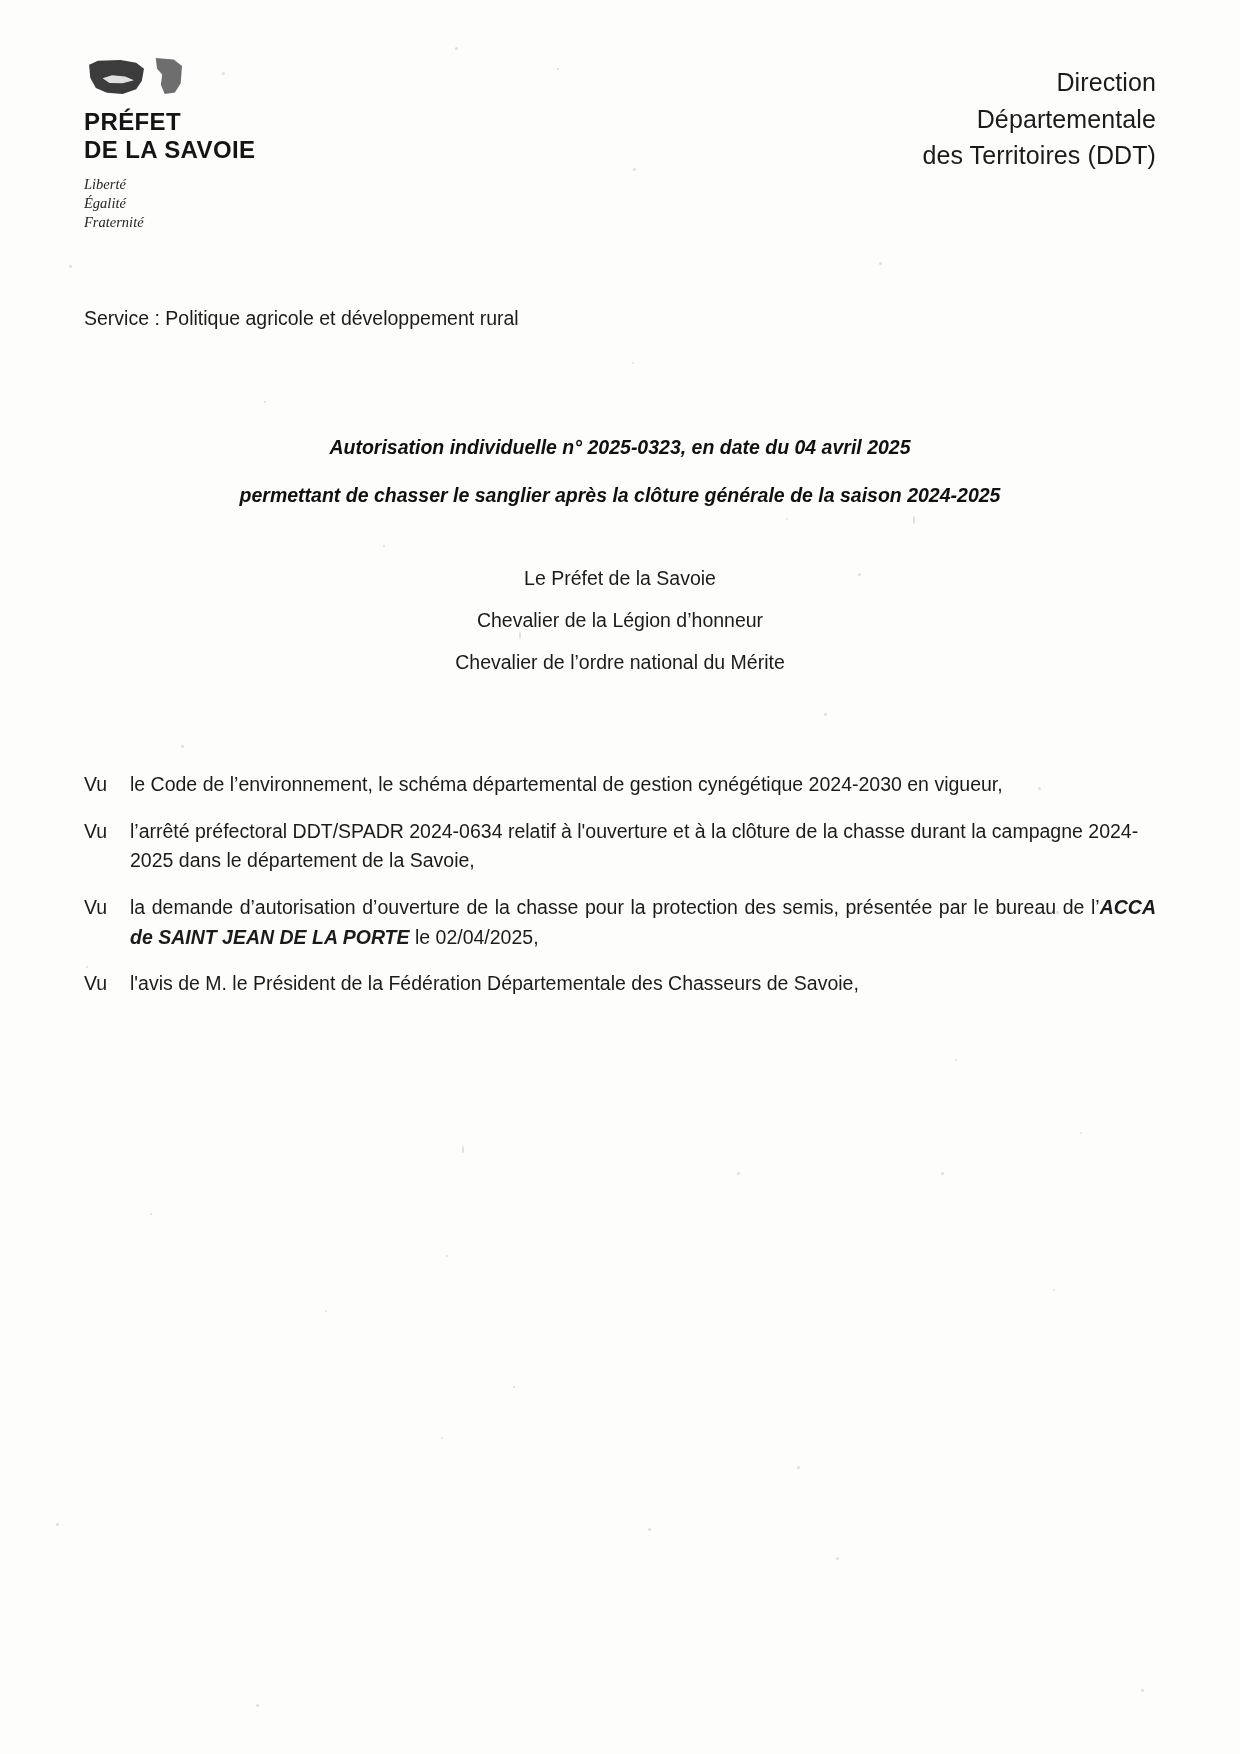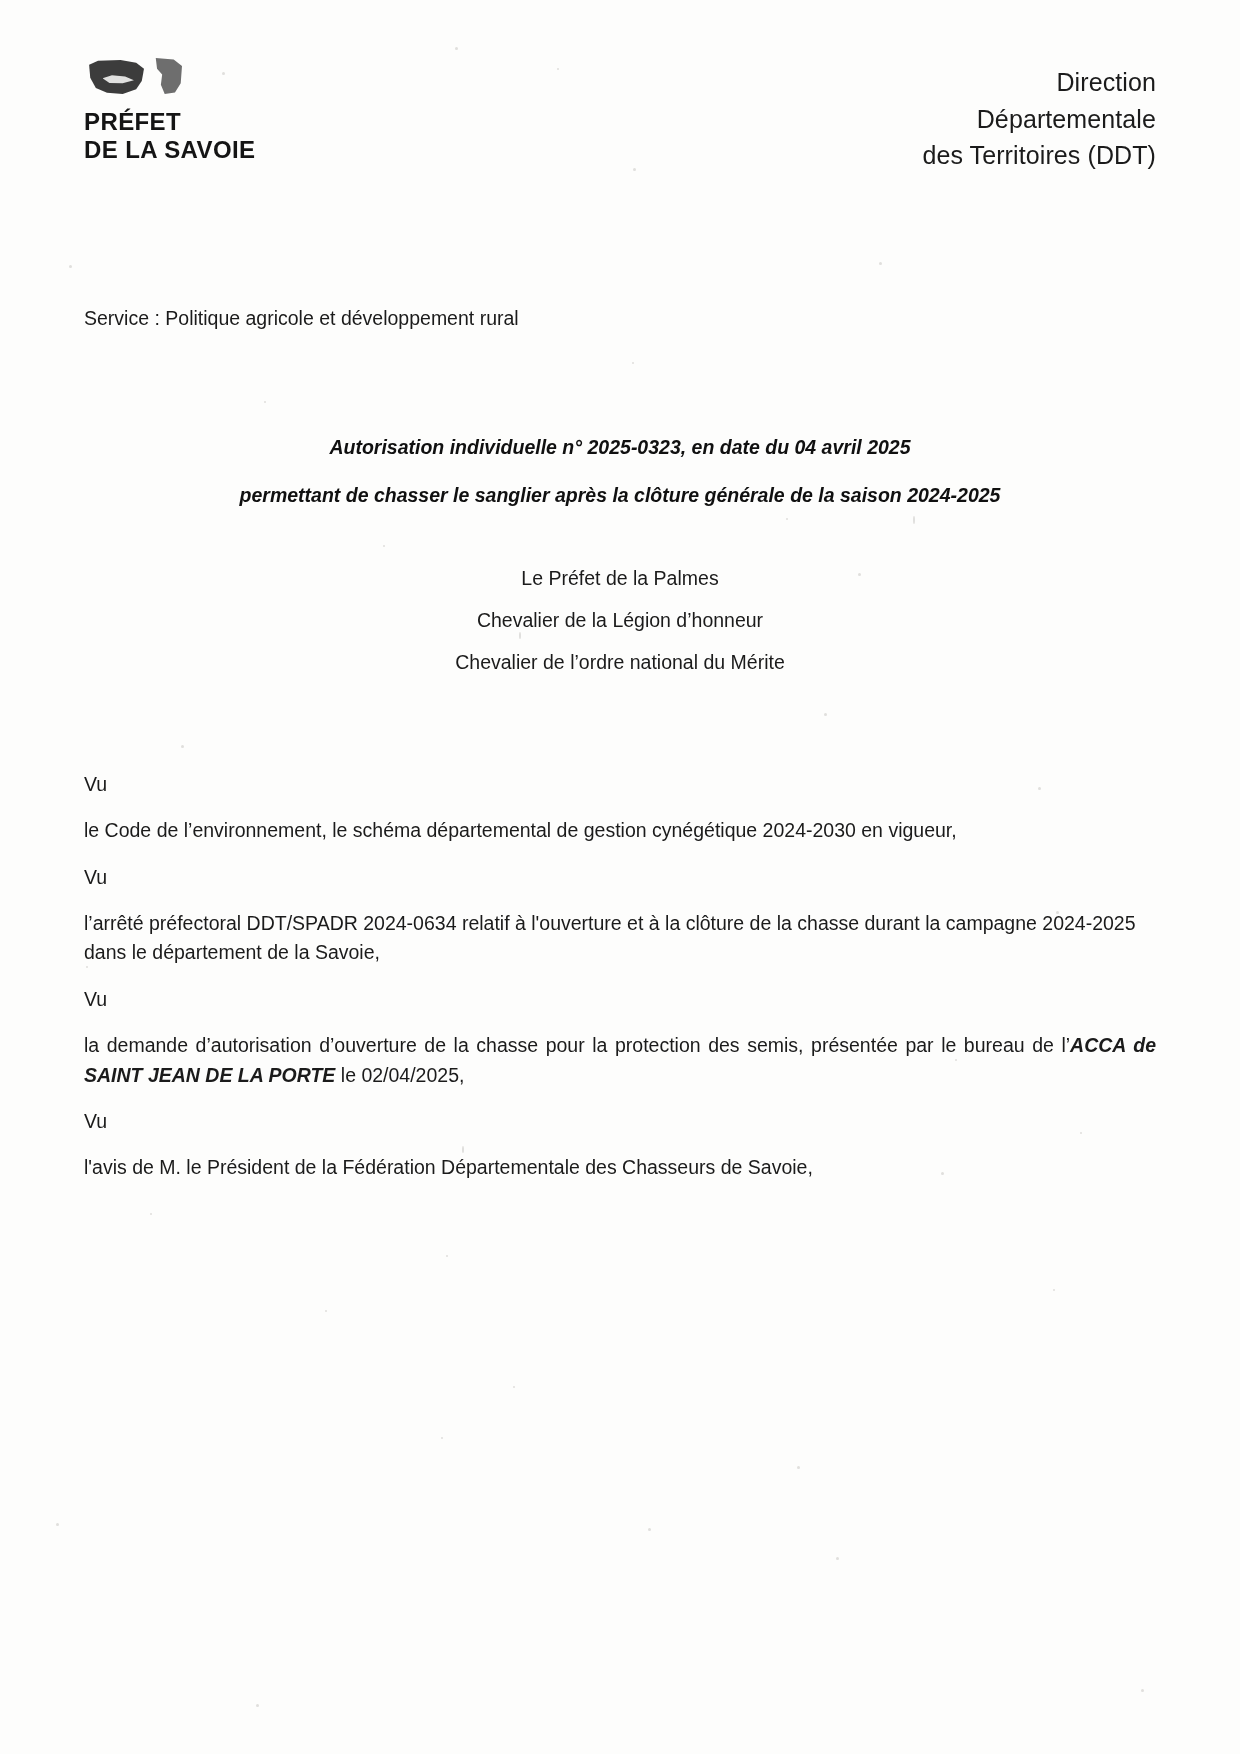--- a/index.html
+++ b/index.html
@@ -148,21 +148,20 @@
     left: 84px;
     right: 84px;
   }
   .vu-item {
     display: flex;
     align-items: flex-start;
     margin-bottom: 17px;
     font-size: 19.5px;
     line-height: 1.52;
     color: #1b1b1b;
-    flex-direction: column;
   }
   .vu-label {
     flex: 0 0 46px;
     color: #1b1b1b;
   }
   .vu-text {
     flex: 1 1 auto;
     text-align: justify;
   }
   .vu-text.nojust { text-align: left; }
@@ -235,39 +234,44 @@
 
   <div class="header">
 
     <div class="marianne-block">
       <div class="marianne-logo">
         <span class="blob-a"></span>
         <span class="blob-b"></span>
       </div>
       <div class="prefet-line">PRÉFET</div>
       <div class="prefet-line">DE LA SAVOIE</div>
+      <div class="devise">
+        <div>Liberté</div>
+        <div>Égalité</div>
+        <div>Fraternité</div>
+      </div>
     </div>
 
     <div class="direction-block">
       <div>Direction</div>
       <div>Départementale</div>
       <div>des Territoires (DDT)</div>
     </div>
 
   </div>
 
   <div class="service-line">Service : Politique agricole et développement rural</div>
 
   <div class="doc-title">
     <div>Autorisation individuelle n° 2025-0323, en date du 04 avril 2025</div>
     <div>permettant de chasser le sanglier après la clôture générale de la saison 2024-2025</div>
   </div>
 
   <div class="qualities">
-    <div>Le Préfet de la Palmes</div>
+    <div>Le Préfet de la Savoie</div>
     <div>Chevalier de la Légion d’honneur</div>
     <div>Chevalier de l’ordre national du Mérite</div>
   </div>
 
   <div class="vu-list">
 
     <div class="vu-item">
       <span class="vu-label">Vu</span>
       <span class="vu-text nojust">le Code de l’environnement, le schéma départemental de gestion cynégétique 2024-2030 en vigueur,</span>
     </div>

